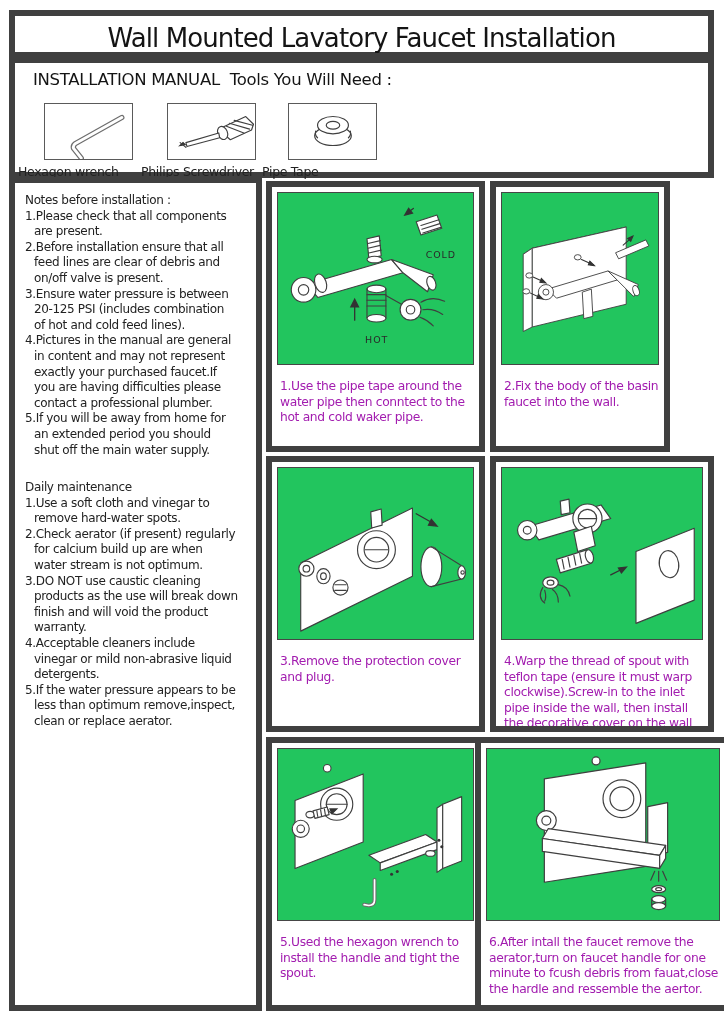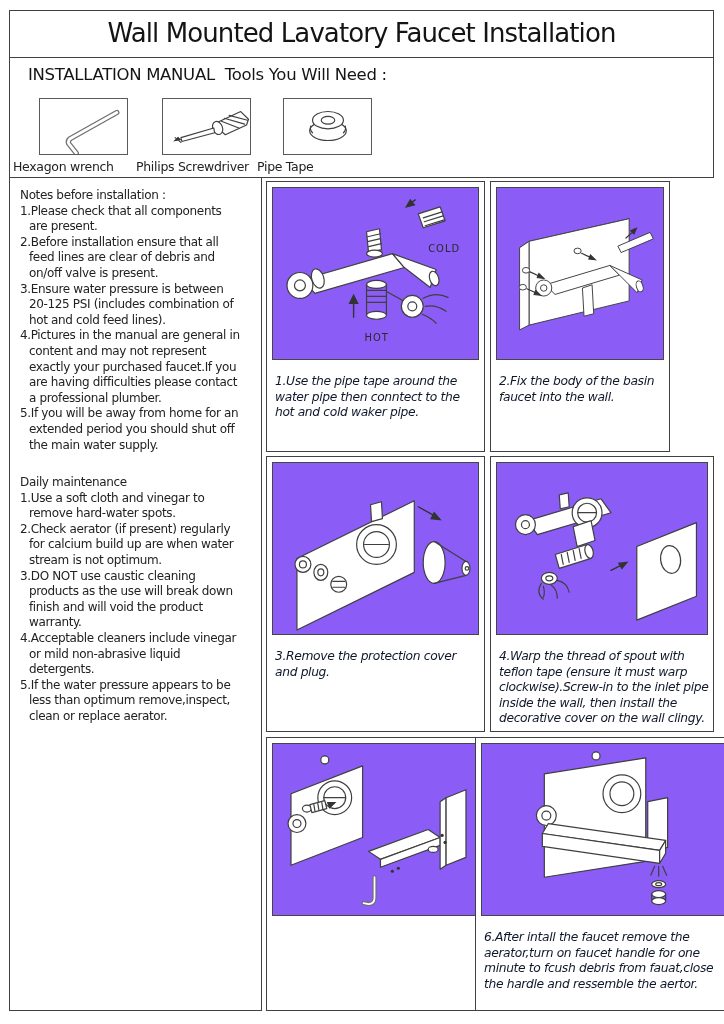--- a/index.html
+++ b/index.html
@@ -3,21 +3,21 @@
 <meta charset="utf-8">
 <style>
   * { box-sizing: border-box; margin: 0; padding: 0; }
   html, body { background: #ffffff; }
   body {
     width: 724px; height: 1024px;
     font-family: "DejaVu Sans", "Liberation Sans", sans-serif;
     color: #1f1f1f;
   }
   .page { position: relative; width: 724px; height: 1024px; background: #fff; }
-  .bx { position: absolute; background: #fff; border: 1px solid #404040; }
+  .bx { position: absolute; background: #fff; border: 6px solid #404040; }
 
   .title-box { left: 9px; top: 10px; width: 705px; height: 48px; }
   .title-box h1 {
     font-size: 26px; font-weight: 400; letter-spacing: -0.9px;
     text-align: center; line-height: 45px; color: #141414;
   }
 
   .tools-box { left: 9px; top: 57px; width: 705px; height: 121px; }
   .tools-heading {
     position: absolute; left: 18px; top: 7px;
@@ -38,26 +38,26 @@
   .notes-heading { font-size: 12px; line-height: 15.6px; letter-spacing: -0.35px; color: #222; }
   .notes-heading.maint { margin-top: 22px; }
   .note-item {
     font-size: 12px; line-height: 15.6px; letter-spacing: -0.35px; color: #222;
     padding-left: 9px; text-indent: -9px;
   }
 
   .cell { overflow: hidden; }
   .figure {
     position: absolute; left: 5px; top: 5px; right: 5px; height: 173px;
-    border: 1px solid #464646; background: #8b5cf6;
+    border: 1px solid #464646; background: #22c55e;
   }
   .figure svg { width: 100%; height: 100%; display: block; }
   .caption {
     position: absolute; left: 8px; right: 3px; top: 192px;
-    font-size: 12.3px; line-height: 15.6px; letter-spacing: -0.35px; color: #0f172a; font-style: italic;
+    font-size: 12.3px; line-height: 15.6px; letter-spacing: -0.35px; color: #a21caf;
   }
 
   .c1 { left: 266px; top: 181px; width: 219px; height: 271px; }
   .c2 { left: 490px; top: 181px; width: 180px; height: 271px; }
   .c3 { left: 266px; top: 456px; width: 219px; height: 276px; }
   .c4 { left: 490px; top: 456px; width: 224px; height: 276px; }
   .c5 { left: 266px; top: 737px; width: 219px; height: 274px; }
   .c6 { left: 475px; top: 737px; width: 256px; height: 274px; }
 
   svg .ln { stroke: #3f3f3f; fill: none; stroke-width: 1.2; stroke-linejoin: round; stroke-linecap: round; }
@@ -320,20 +320,21 @@
           <polygon class="fw" points="174,54 194,46 194,114 174,122"></polygon>
           <circle cx="170" cy="92" r="1.6" fill="#333"></circle>
           <circle cx="173" cy="99" r="1.6" fill="#333"></circle>
         </g>
         <g>
           <path class="tube" d="M102,134 L102,155 Q102,161 96,161 L91,160" style="stroke-width:4"></path>
           <path class="tube2" d="M102,134 L102,155 Q102,161 96,161 L91,160" style="stroke-width:1.8"></path>
         </g>
       </svg>
     </div>
+    <p class="caption">5.Used the hexagon wrench to install the handle and tight the spout.</p>
   </div>
 
   <div class="bx cell c6">
     <div class="figure">
       <svg viewBox="0 0 206 172">
         <g>
           <circle class="fw" cx="96" cy="12" r="4"></circle>
           <polygon class="fw" points="44,30 146,14 146,118 44,134"></polygon>
           <circle class="fw" cx="46" cy="72" r="10"></circle>
           <circle class="fw" cx="46" cy="72" r="4.5"></circle>

